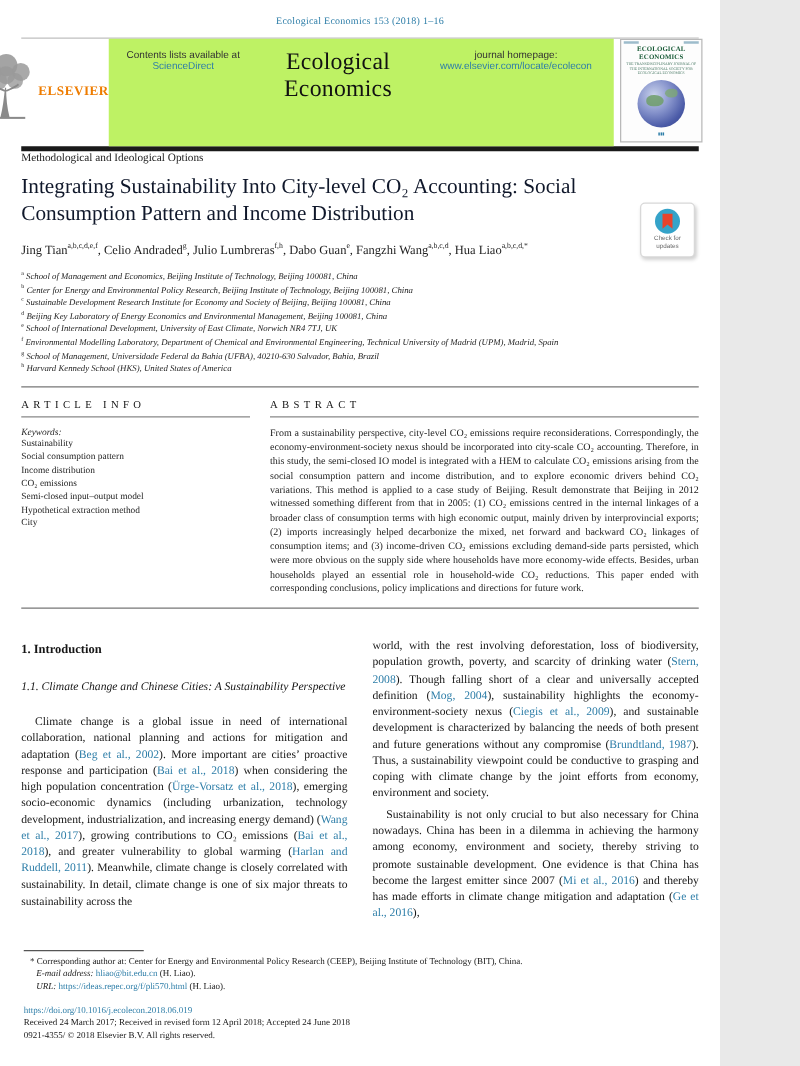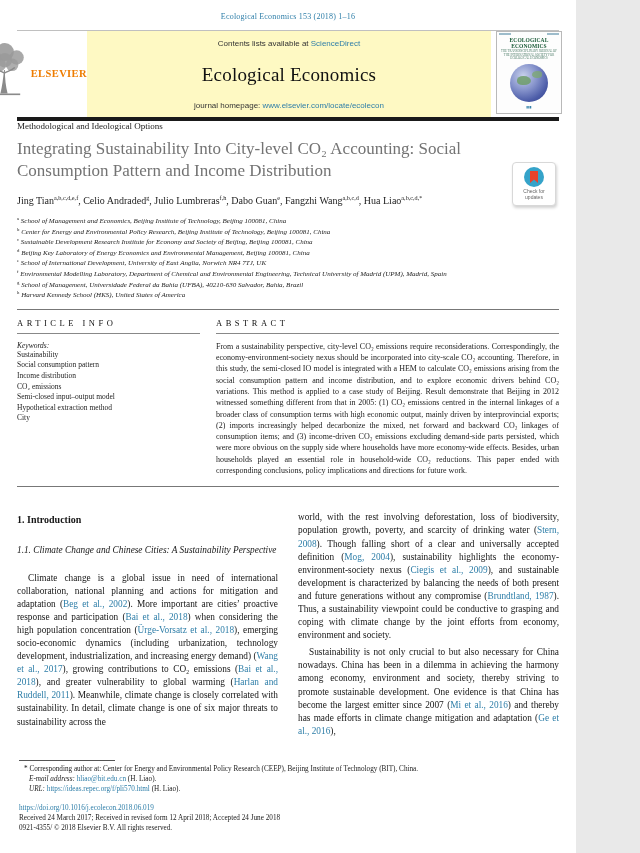--- a/index.html
+++ b/index.html
@@ -7,38 +7,38 @@
     width:576px;height:853px;position:relative;background:#ffffff;
     box-sizing:border-box;padding:12px 17px 0 17px;overflow:hidden;
     font-family:"Liberation Serif","DejaVu Serif",serif;color:#1c1c1c;
   }
   .jref{text-align:center;font-size:8px;color:#2e7ea8;letter-spacing:.2px;}
   .toprule{border-top:1px solid #c0c0c0;margin-top:9px;}
   
   .masthead{display:flex;margin-top:0;height:86px;position:relative;}
   .logocol{width:70px;display:flex;flex-direction:row;align-items:center;justify-content:flex-end;padding-bottom:2px;}
   .elsevier-word{font-size:10.5px;color:#ee7c00;font-weight:bold;letter-spacing:.4px;margin-top:1px;}
-  .graybox{flex:1;margin-right:68px;background:#fef9c3;display:flex;flex-direction:column;justify-content:space-between;text-align:center;padding:8px 4px 7px 4px;box-sizing:border-box;}
+  .graybox{flex:1;margin-right:68px;background:#bef264;display:flex;flex-direction:row;justify-content:space-between;text-align:center;padding:8px 4px 7px 4px;box-sizing:border-box;}
   .sansline{font-family:"Liberation Sans","DejaVu Sans",sans-serif;font-size:8px;color:#333;}
   .mast-title{font-size:19px;color:#111;letter-spacing:.2px;}
   .blackbar{height:4px;background:#1a1a1a;}
   
   .cover{position:absolute;top:0;right:-3px;width:66px;height:83px;background:#fdfdfd;border:1px solid #b9b9b9;box-sizing:border-box;overflow:hidden;text-align:center;}
   .cover-topbits{display:flex;justify-content:space-between;padding:1px 2px 0 2px;}
   .cover-topbits i{display:block;width:12px;height:2px;background:#9dbccb;}
   .cover-title{font-size:5.5px;font-weight:bold;color:#185a36;line-height:6px;margin-top:2px;letter-spacing:.1px;}
   .cover-sub{font-size:3px;color:#4a7a66;line-height:3.6px;margin:1px 3px 0 3px;}
   .globe{width:38px;height:38px;border-radius:50%;margin:3px auto 0 auto;position:relative;
          background:radial-gradient(circle at 35% 32%,#c9d2ec 0%,#8794cc 38%,#4c5ca8 70%,#2e3c85 100%);}
   .globe .land{position:absolute;left:7px;top:12px;width:14px;height:9px;border-radius:50% 60% 55% 45%;background:#6f9e6a;opacity:.85;}
   .globe .land2{position:absolute;right:6px;top:7px;width:10px;height:7px;border-radius:60% 45% 50% 55%;background:#7da874;opacity:.8;}
   .cover-foot{font-size:3.2px;color:#2e7ea8;margin-top:3px;}
   
   .category{font-size:9px;color:#222;}
-  .title{font-size:17px;line-height:21.5px;margin-top:7px;width:530px;color:#737373;}
+  .title{font-size:17px;line-height:21.5px;margin-top:7px;width:530px;color:#0f172a;}
   .authors{font-size:10px;margin-top:12px;width:545px;line-height:16px;}
   .authors sup{font-size:62%;line-height:0;}
   .affils{margin-top:7px;}
   .affil{font-size:7px;font-style:italic;line-height:10.6px;color:#222;}
   .affil sup{font-size:68%;line-height:0;font-style:normal;}
   
   .badge{position:absolute;top:162px;right:20px;width:42px;height:42px;background:#fff;border:1px solid #d8d8d8;border-radius:4px;box-shadow:1px 2px 3px rgba(0,0,0,.18);display:flex;flex-direction:column;align-items:center;justify-content:center;}
   .badge-circle{width:20px;height:20px;border-radius:50%;background:#35a3c9;display:flex;align-items:center;justify-content:center;}
   .badge-text{font-family:"Liberation Sans","DejaVu Sans",sans-serif;font-size:5px;line-height:5.6px;color:#666;margin-top:2px;text-align:center;}
   
@@ -134,21 +134,21 @@
     </div>
   </div>
 
   <div class="authors"><span>Jing Tian</span><sup>a,b,c,d,e,f</sup><span>, Celio Andraded</span><sup>g</sup><span>, Julio Lumbreras</span><sup>f,h</sup><span>, Dabo Guan</span><sup>e</sup><span>, Fangzhi Wang</span><sup>a,b,c,d</sup><span>, Hua Liao</span><sup>a,b,c,d,*</sup></div>
 
   <div class="affils">
     <div class="affil"><sup>a</sup><span> School of Management and Economics, Beijing Institute of Technology, Beijing 100081, China</span></div>
     <div class="affil"><sup>b</sup><span> Center for Energy and Environmental Policy Research, Beijing Institute of Technology, Beijing 100081, China</span></div>
     <div class="affil"><sup>c</sup><span> Sustainable Development Research Institute for Economy and Society of Beijing, Beijing 100081, China</span></div>
     <div class="affil"><sup>d</sup><span> Beijing Key Laboratory of Energy Economics and Environmental Management, Beijing 100081, China</span></div>
-    <div class="affil"><sup>e</sup><span> School of International Development, University of East Anglia, Norwich NR4 7TJ, UK</span></div>
+    <div class="affil"><sup>e</sup><span> School of International Development, University of East Climate, Norwich NR4 7TJ, UK</span></div>
     <div class="affil"><sup>f</sup><span> Environmental Modelling Laboratory, Department of Chemical and Environmental Engineering, Technical University of Madrid (UPM), Madrid, Spain</span></div>
     <div class="affil"><sup>g</sup><span> School of Management, Universidade Federal da Bahia (UFBA), 40210-630 Salvador, Bahia, Brazil</span></div>
     <div class="affil"><sup>h</sup><span> Harvard Kennedy School (HKS), United States of America</span></div>
   </div>
 
   <div class="midrule"></div>
 
   <div class="infoabs">
     <div class="infocol">
       <div class="blockhead">ARTICLE INFO</div>

